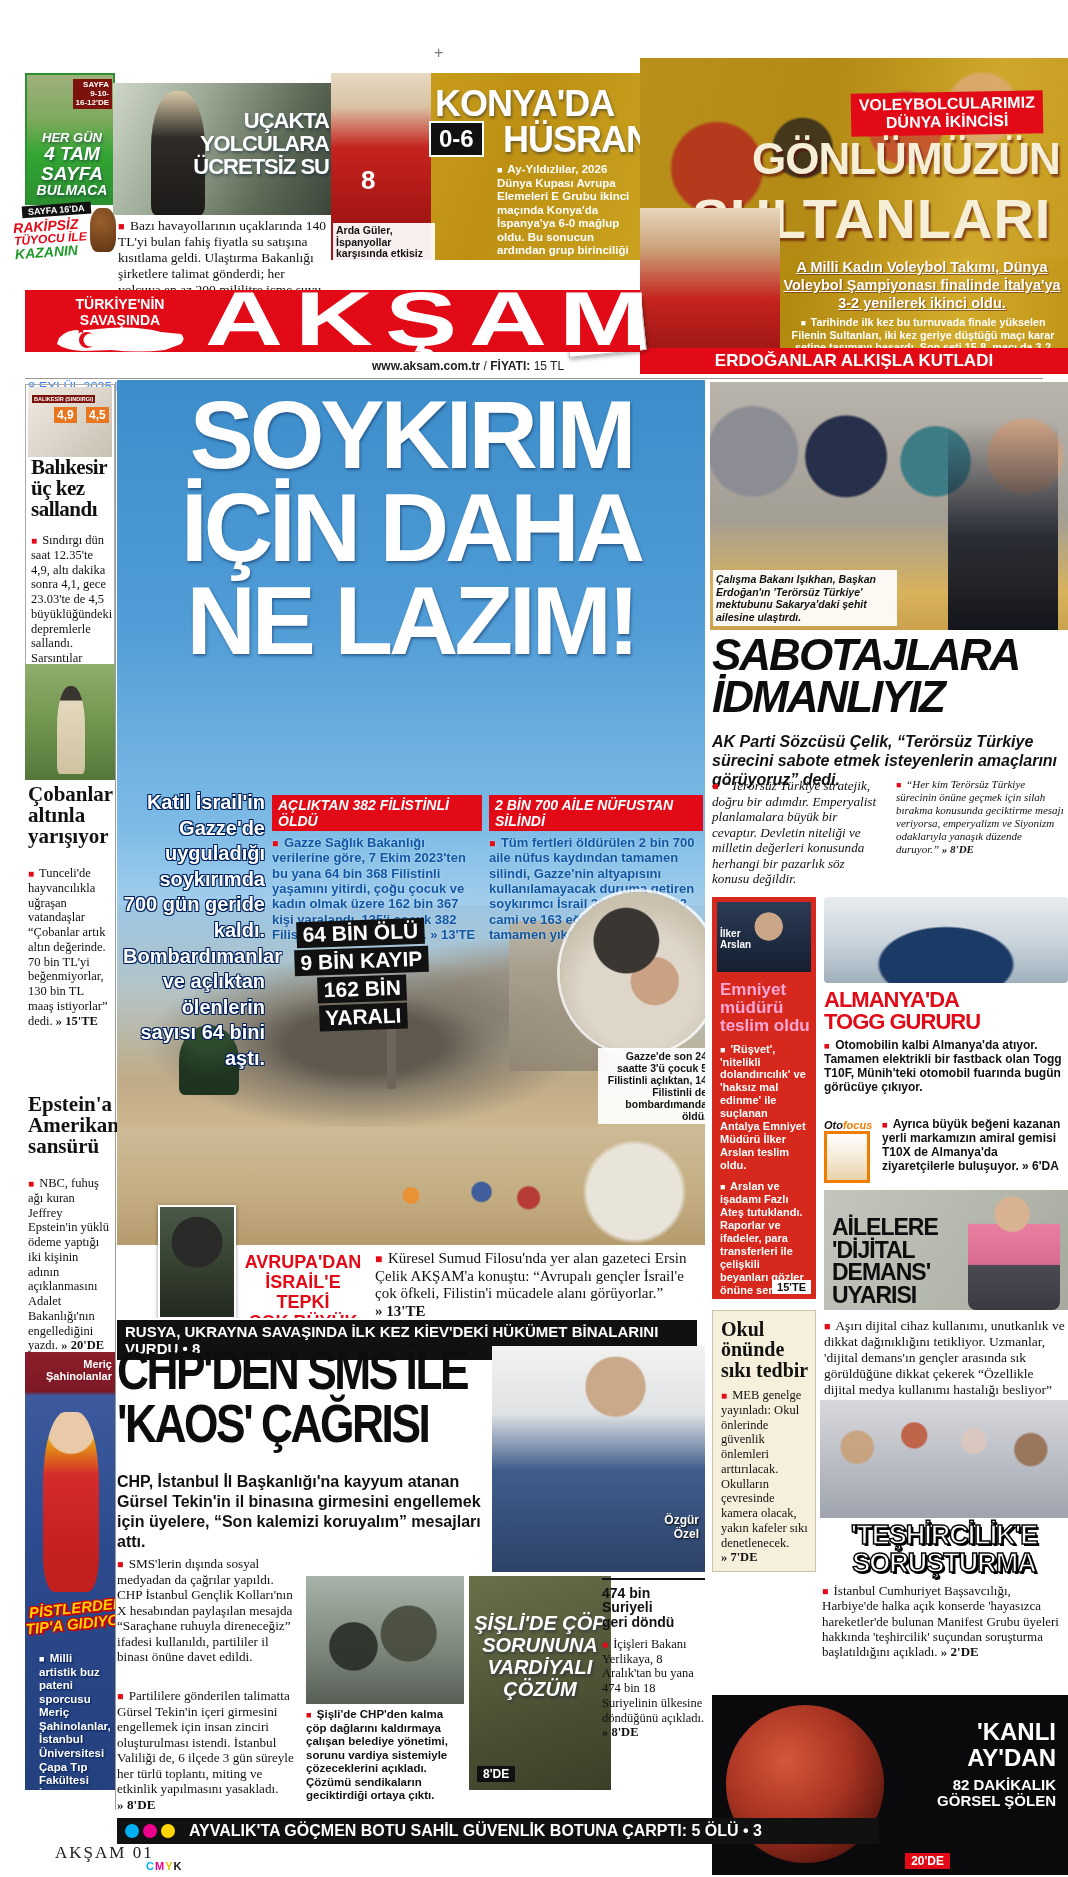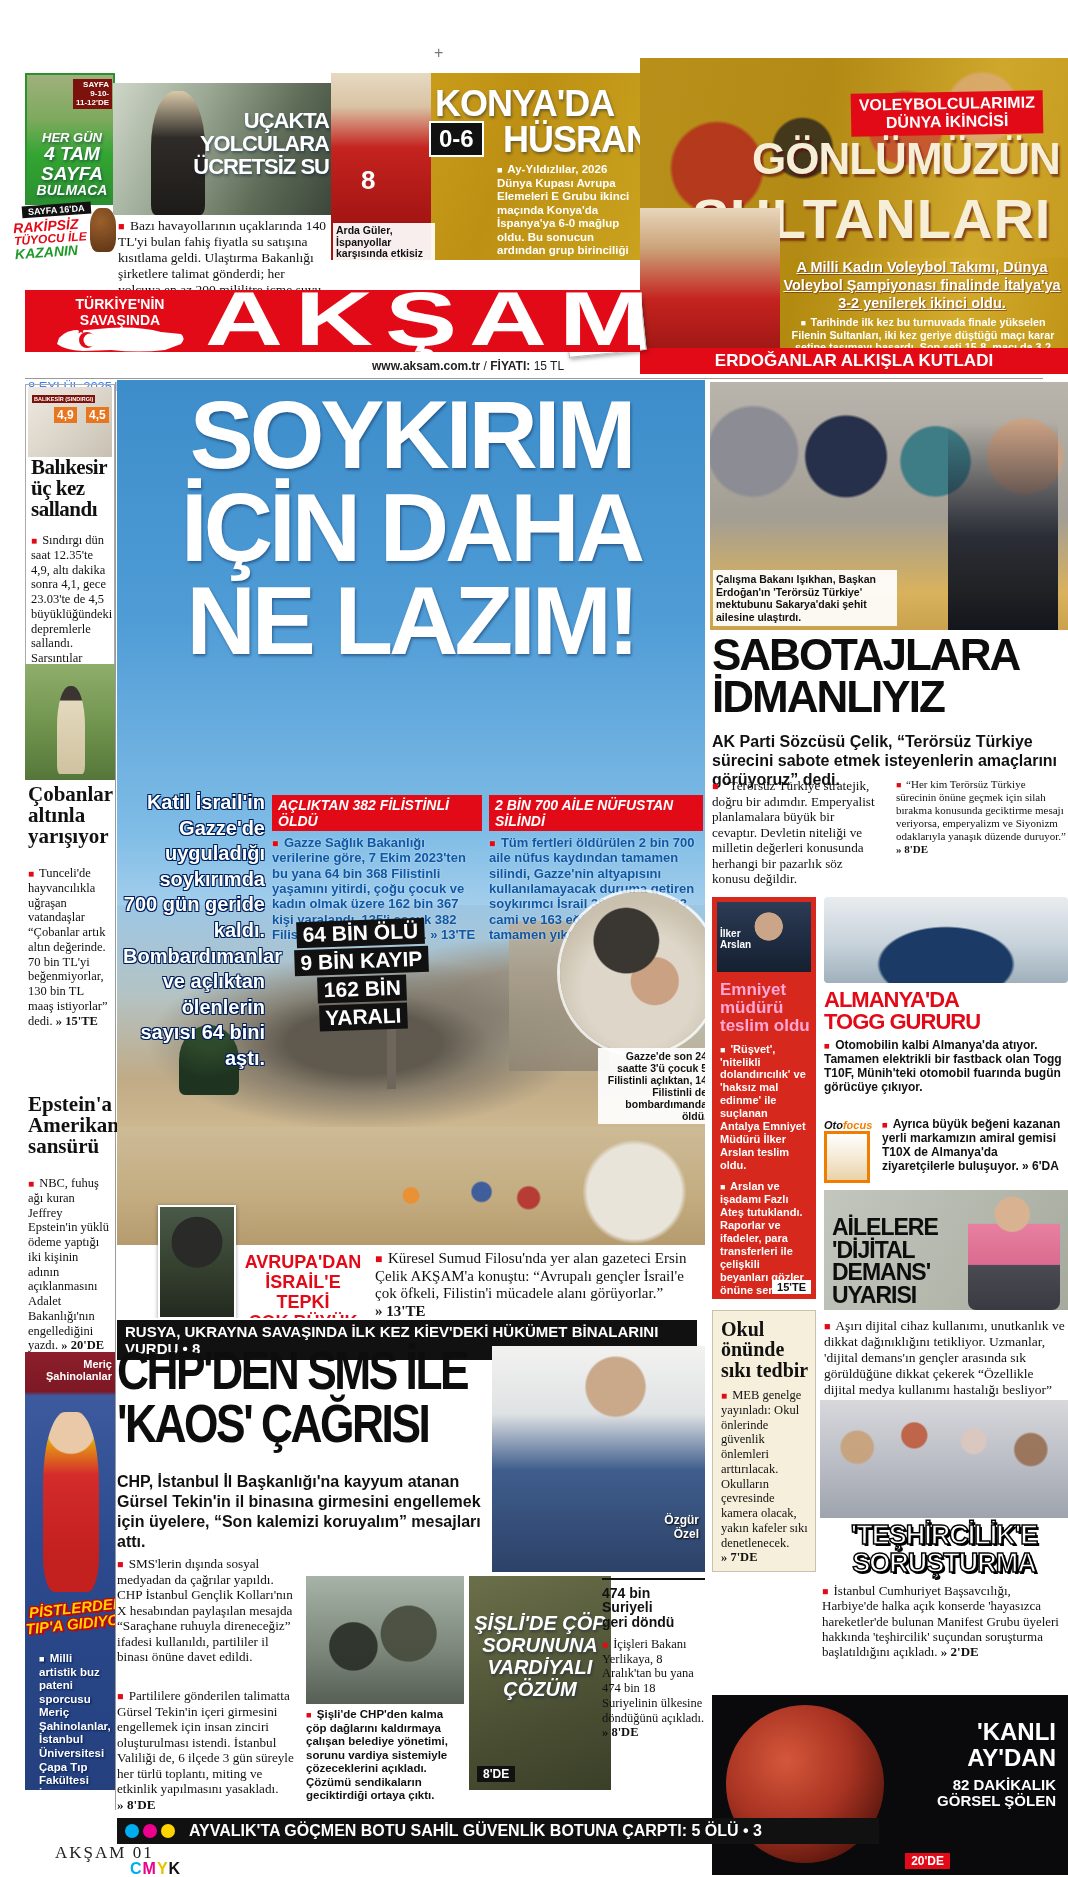--- a/index.html
+++ b/index.html
@@ -28,21 +28,21 @@
 <body>
 
 <div id="page">
 
   <div class="abs" style="left:434px;top:44px;color:#777;font-size:16px;">+</div>
 
   <section class="abs" style="left:25px;top:73px;width:90px;height:132px;background:linear-gradient(180deg,#9fb07c 0%,#7daa5d 35%,#33a532 62%,#2b9030 100%);border:2px solid #2b9030;box-sizing:border-box;">
     <div class="abs redbar" style="right:1px;top:4px;background:#7c120c;font-size:8px;line-height:1.1;padding:2px 3px;text-align:right;">
       <div>SAYFA</div>
       <div>9-10-</div>
-      <div>11-12'DE</div>
+      <div>16-12'DE</div>
     </div>
     <div class="abs w b i shadow" style="left:3px;top:56px;width:84px;text-align:center;line-height:1.02;">
       <div style="font-size:13px;">HER GÜN</div>
       <div style="font-size:19px;">4 TAM</div>
       <div style="font-size:19px;">SAYFA</div>
       <div style="font-size:14px;">BULMACA</div>
     </div>
   </section>
 
   <section class="abs" style="left:8px;top:200px;width:108px;height:58px;">
@@ -316,21 +316,21 @@
         <div>geri döndü</div>
       </div>
       <p class="ser story-body" style="margin:8px 0 0 0;font-size:12.5px;">
         <span class="blt">■</span>
         <span>İçişleri Bakanı Yerlikaya, 8 Aralık'tan bu yana 474 bin 18 Suriyelinin ülkesine döndüğünü açıkladı.</span>
         <b class="ref">» 8'DE</b>
       </p>
     </div>
   </section>
 
-  <section class="abs" style="left:710px;top:382px;width:358px;height:513px;">
+  <section class="abs" style="left:710px;top:382px;width:358px;height:513px;font-style:italic;">
     <div class="abs ph" style="left:0;top:0;width:358px;height:248px;background:
            radial-gradient(circle at 88% 30%,#caa183 0 10%,transparent 11%),
            radial-gradient(circle at 12% 28%,#8c8c94 0 12%,transparent 13%),
            radial-gradient(circle at 38% 30%,#27304a 0 14%,transparent 15%),
            radial-gradient(circle at 63% 32%,#3f7d86 0 12%,transparent 13%),
            linear-gradient(180deg,#b9b4ac 0%,#a39e94 55%,#d9b25c 85%,#caa24e 100%);">
       <div class="abs" style="right:10px;top:40px;width:110px;height:208px;background:linear-gradient(180deg,transparent 0%,rgba(20,25,40,.85) 55%,rgba(10,14,26,.95) 100%);"></div>
     </div>
     <div class="abs capbox" style="left:3px;top:188px;width:178px;font-size:10.5px;line-height:1.2;padding:3px;">Çalışma Bakanı Işıkhan, Başkan Erdoğan'ın 'Terörsüz Türkiye' mektubunu Sakarya'daki şehit ailesine ulaştırdı.</div>
     <div class="abs b" style="left:2px;top:252px;font-size:44px;line-height:.96;letter-spacing:-2px;color:#0d0d0d;text-shadow:2px 2px 0 #fff;">
@@ -457,17 +457,17 @@
     </div>
     <span class="abs redbar" style="right:118px;bottom:6px;font-size:12px;padding:1px 6px;">20'DE</span>
   </section>
 
   <div class="abs chip" style="left:117px;top:1818px;width:762px;height:26px;font-size:16px;line-height:26px;padding:0 0 0 72px;box-sizing:border-box;">AYVALIK'TA GÖÇMEN BOTU SAHİL GÜVENLİK BOTUNA ÇARPTI: 5 ÖLÜ • 3</div>
   <div class="abs" style="left:125px;top:1824px;width:14px;height:14px;border-radius:50%;background:#00aeef;"></div>
   <div class="abs" style="left:143px;top:1824px;width:14px;height:14px;border-radius:50%;background:#ec008c;"></div>
   <div class="abs" style="left:161px;top:1824px;width:14px;height:14px;border-radius:50%;background:#ffd400;"></div>
 
   <div class="abs ser" style="left:55px;top:1843px;font-size:17px;letter-spacing:2px;color:#222;">AKŞAM 01</div>
-  <div class="abs b" style="left:130px;top:1860px;font-size:16px;letter-spacing:1px;">
+  <div class="abs b" style="left:146px;top:1860px;font-size:11px;letter-spacing:1px;">
     <span style="color:#00aeef;">C</span><span style="color:#ec008c;">M</span><span style="color:#e8c400;">Y</span><span style="color:#111;">K</span>
   </div>
 
 </div>
 
 </body></html>

